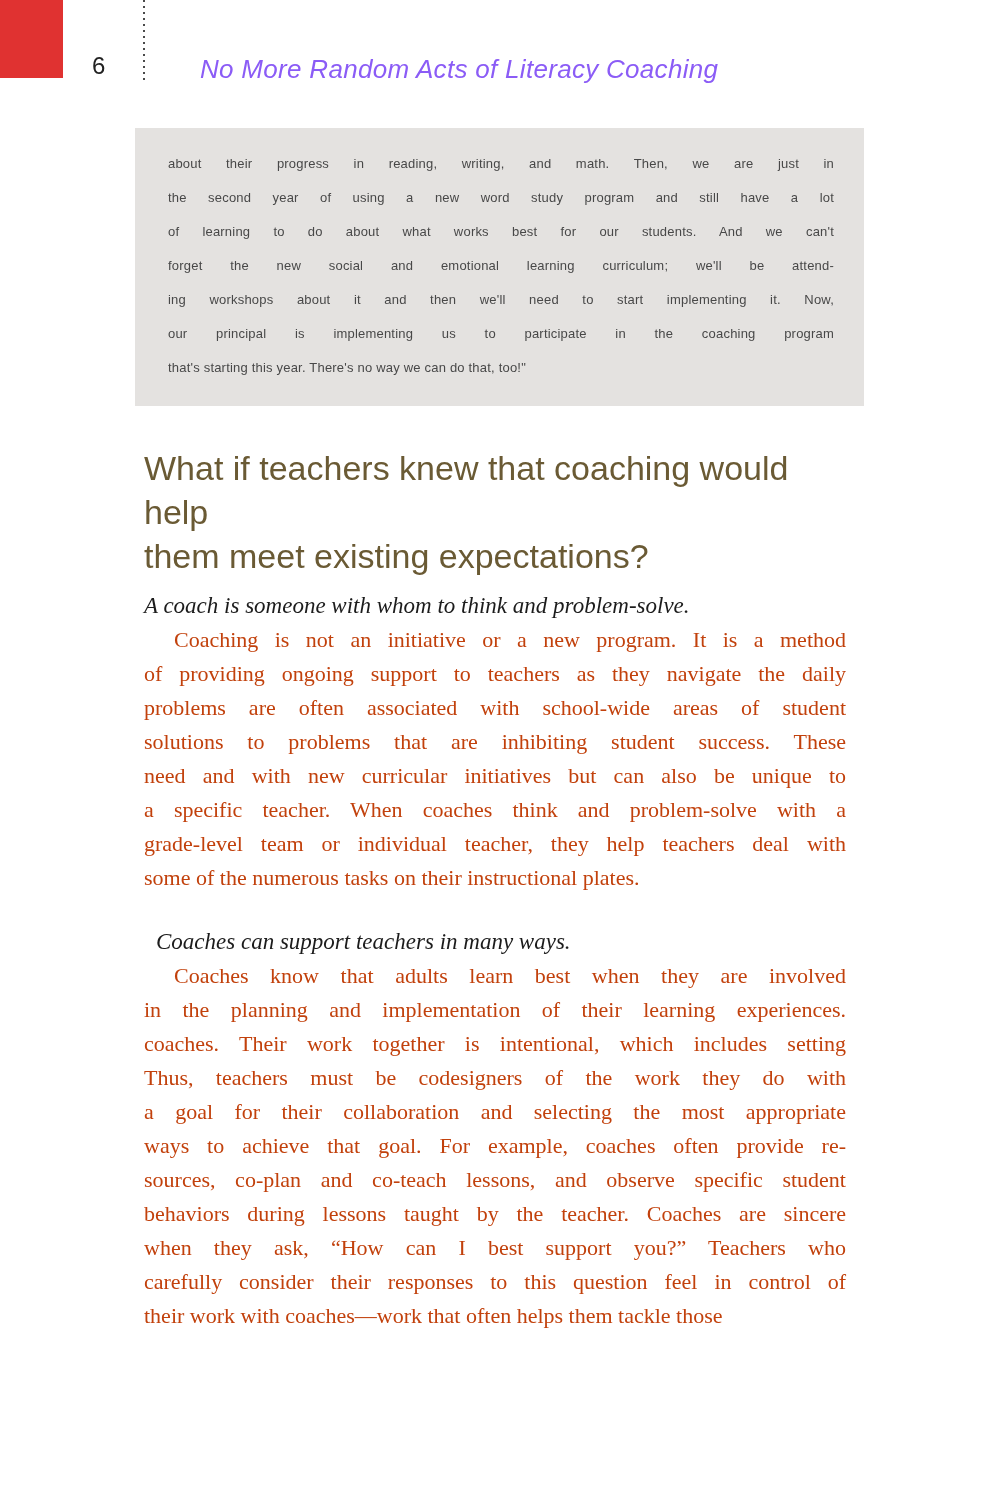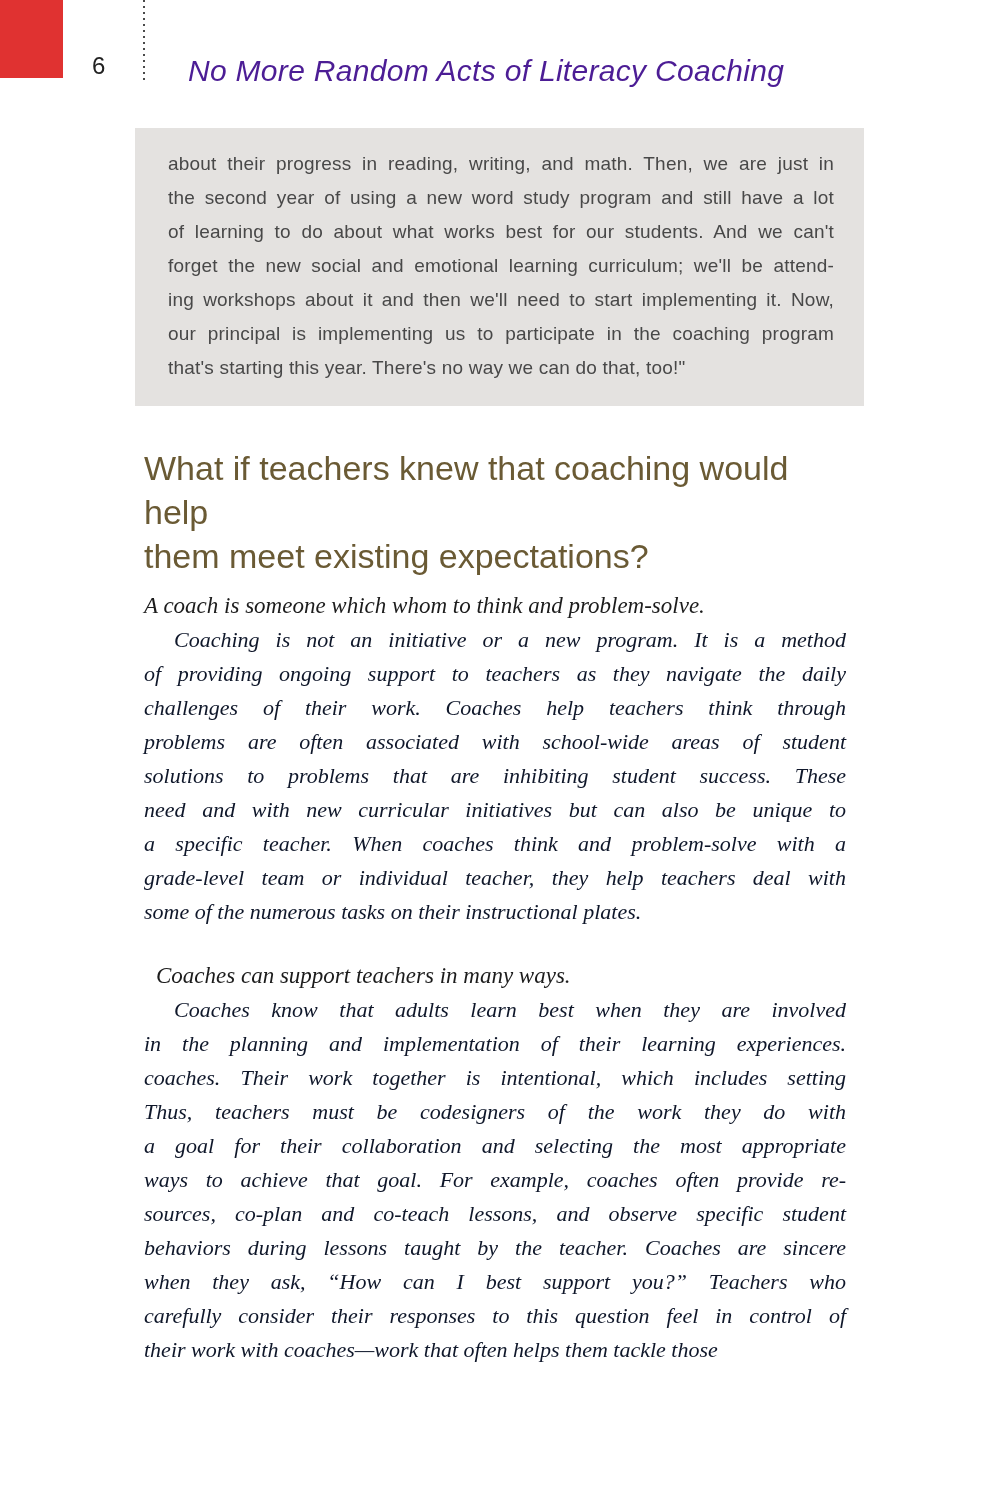--- a/index.html
+++ b/index.html
@@ -25,36 +25,36 @@
     color: #222222;
   }
   .dotted-rule {
     position: absolute;
     left: 143px; top: 0;
     width: 2px; height: 80px;
     background-image: repeating-linear-gradient(to bottom, #4a4a4a 0px, #4a4a4a 2px, transparent 2px, transparent 6px);
   }
   .running-head {
     position: absolute;
-    left: 188px; top: 54px;
+    left: 200px; top: 54px;
     font-family: "Liberation Sans", sans-serif;
     font-style: italic;
-    font-size: 30px;
+    font-size: 26px;
     letter-spacing: 0.3px;
-    color: #4c1d95;
+    color: #8b5cf6;
   }
   .quote-box {
     position: absolute;
     left: 135px; top: 128px;
     width: 729px; height: 278px;
     box-sizing: border-box;
     padding: 19px 30px 0 33px;
     background: var(--quote-bg, #e4e2e0);
     font-family: "Liberation Sans", sans-serif;
-    font-size: 19px;
+    font-size: 13px;
     line-height: 34px;
     letter-spacing: 0.2px;
     color: #484848;
   }
   .quote-box .line { text-align: justify; text-align-last: justify; }
   .quote-box .line:last-child { text-align-last: left; }
   .section {
     position: absolute;
     left: 144px; top: 446px;
     width: 702px;
@@ -70,22 +70,21 @@
     font-style: italic;
     font-size: 23px;
     line-height: 34px;
     color: #1c1c1c;
     margin-top: 11px;
   }
   .subsection-2 .lead-in { margin-top: 30px; margin-left: 12px; }
   .paragraph {
     font-size: 22px;
     line-height: 34px;
-    color: #0f172a;
-    font-style: italic;
+    color: #c2410c;
   }
   .paragraph .line { text-align: justify; text-align-last: justify; }
   .paragraph .line:last-child { text-align-last: left; }
   .paragraph .line:first-child { text-indent: 30px; }
 </style>
 </head>
 <body>
 
 <div class="page">
   <div class="corner-accent"></div>
@@ -103,25 +102,24 @@
       <div class="line">that's starting this year. There's no way we can do that, too!"</div>
     </div>
 
   <div class="section">
     <div class="section-heading">
         <div class="line">What if teachers knew that coaching would help</div>
         <div class="line">them meet existing expectations?</div>
       </div>
 
     <div class="subsection subsection-1">
-      <div class="lead-in">A coach is someone which whom to think and problem-solve.</div>
+      <div class="lead-in">A coach is someone with whom to think and problem-solve.</div>
       <div class="paragraph">
           <div class="line">Coaching is not an initiative or a new program. It is a method</div>
           <div class="line">of providing ongoing support to teachers as they navigate the daily</div>
-          <div class="line">challenges of their work. Coaches help teachers think through</div>
           <div class="line">problems are often associated with school-wide areas of student</div>
           <div class="line">solutions to problems that are inhibiting student success. These</div>
           <div class="line">need and with new curricular initiatives but can also be unique to</div>
           <div class="line">a specific teacher. When coaches think and problem-solve with a</div>
           <div class="line">grade-level team or individual teacher, they help teachers deal with</div>
           <div class="line">some of the numerous tasks on their instructional plates.</div>
         </div>
     </div>
 
     <div class="subsection subsection-2">

